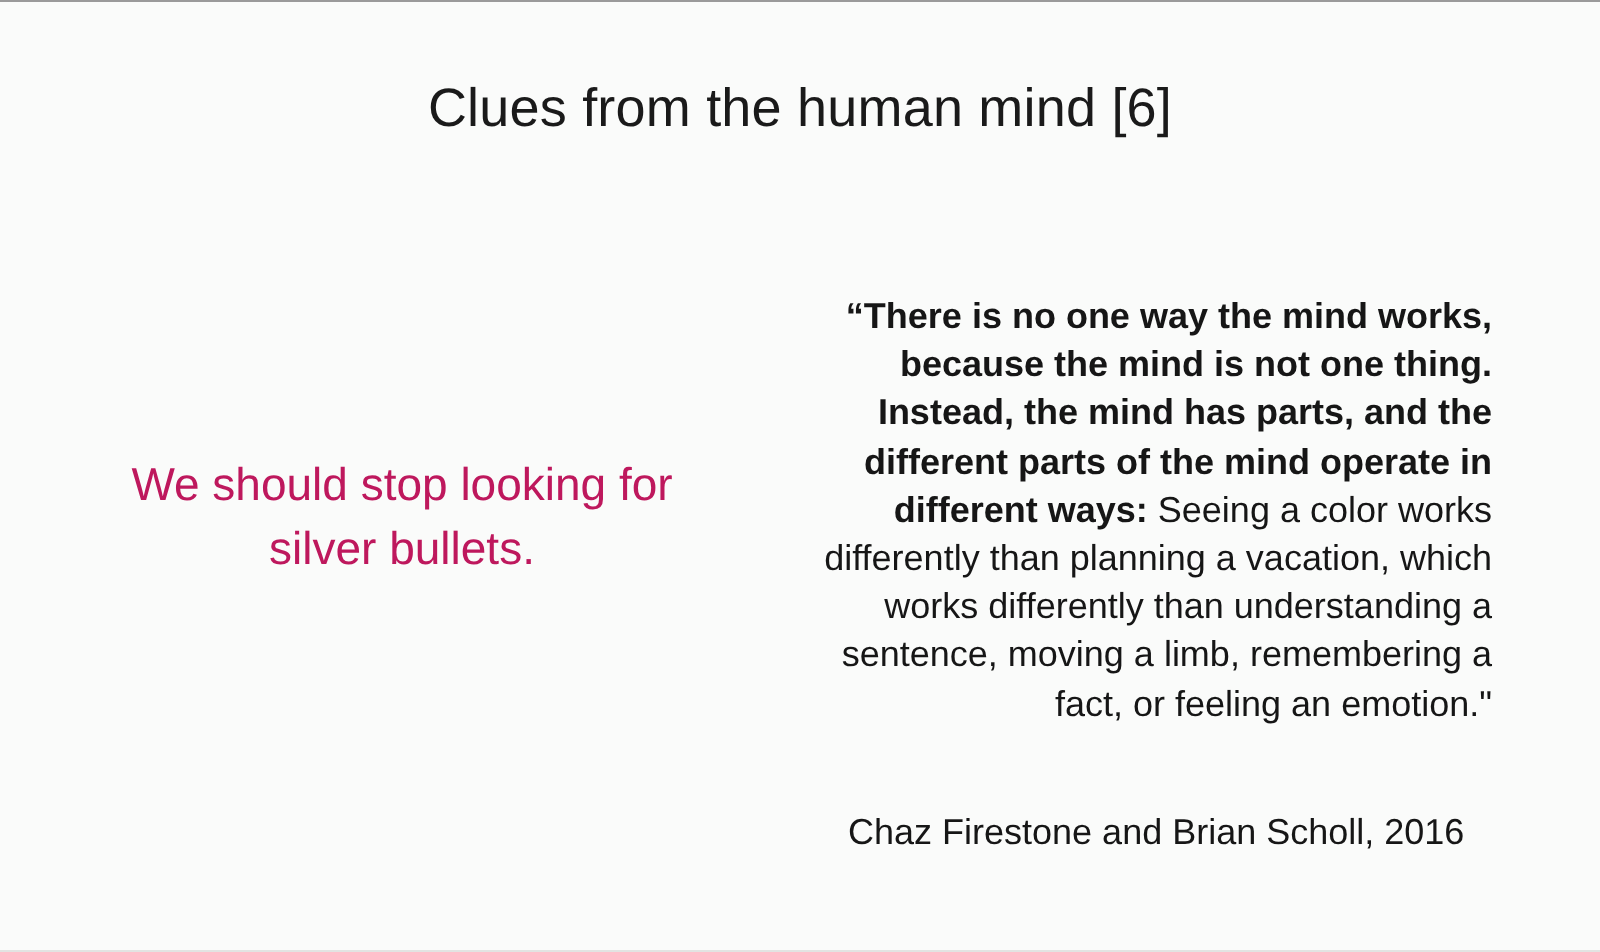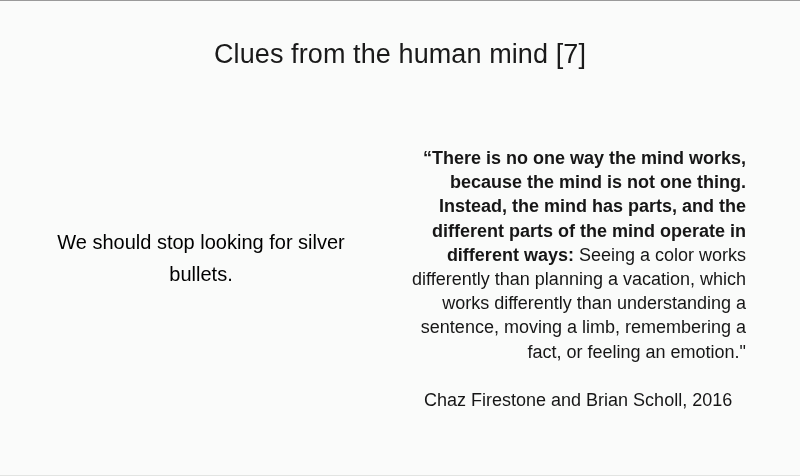--- a/index.html
+++ b/index.html
@@ -33,23 +33,23 @@
     color: #1a1a1a;
     letter-spacing: 0.1px;
     white-space: nowrap;
   }
   .left-statement {
     position: absolute;
     left: 36px;
     top: 225px;
     width: 330px;
     text-align: center;
-    font-size: 20px;
+    font-size: 23px;
     line-height: 32px;
-    color: #000000;
+    color: #be185d;
   }
   .quote-block {
     position: absolute;
     left: 406px;
     top: 145px;
     width: 340px;
   }
   .quote-body {
     font-size: 18px;
     line-height: 24.2px;
@@ -57,33 +57,33 @@
     text-align: right;
   }
   .quote-body .lead {
     font-weight: bold;
   }
   .quote-open {
     display: inline-block;
     padding-left: 8px;
   }
   .attribution {
-    margin-top: 24px;
+    margin-top: 40px;
     padding-left: 18px;
     font-size: 18px;
     line-height: 24px;
     color: #161616;
   }
 </style>
 </head>
 <body>
 
 <div class="slide">
 
-  <div class="slide-title">Clues from the human mind [7]</div>
+  <div class="slide-title">Clues from the human mind [6]</div>
 
   <div class="left-statement">We should stop looking for silver bullets.</div>
 
   <div class="quote-block">
     <div class="quote-body">
       <span class="lead quote-open">“</span><span class="lead">There is no one way the mind works, because the mind is not one thing. Instead, the mind has parts, and the different parts of the mind operate in different ways:</span><span> Seeing a color works differently than planning a vacation, which works differently than understanding a sentence, moving a limb, remembering a fact, or feeling an emotion."</span>
     </div>
     <div class="attribution">Chaz Firestone and Brian Scholl, 2016</div>
   </div>
 

